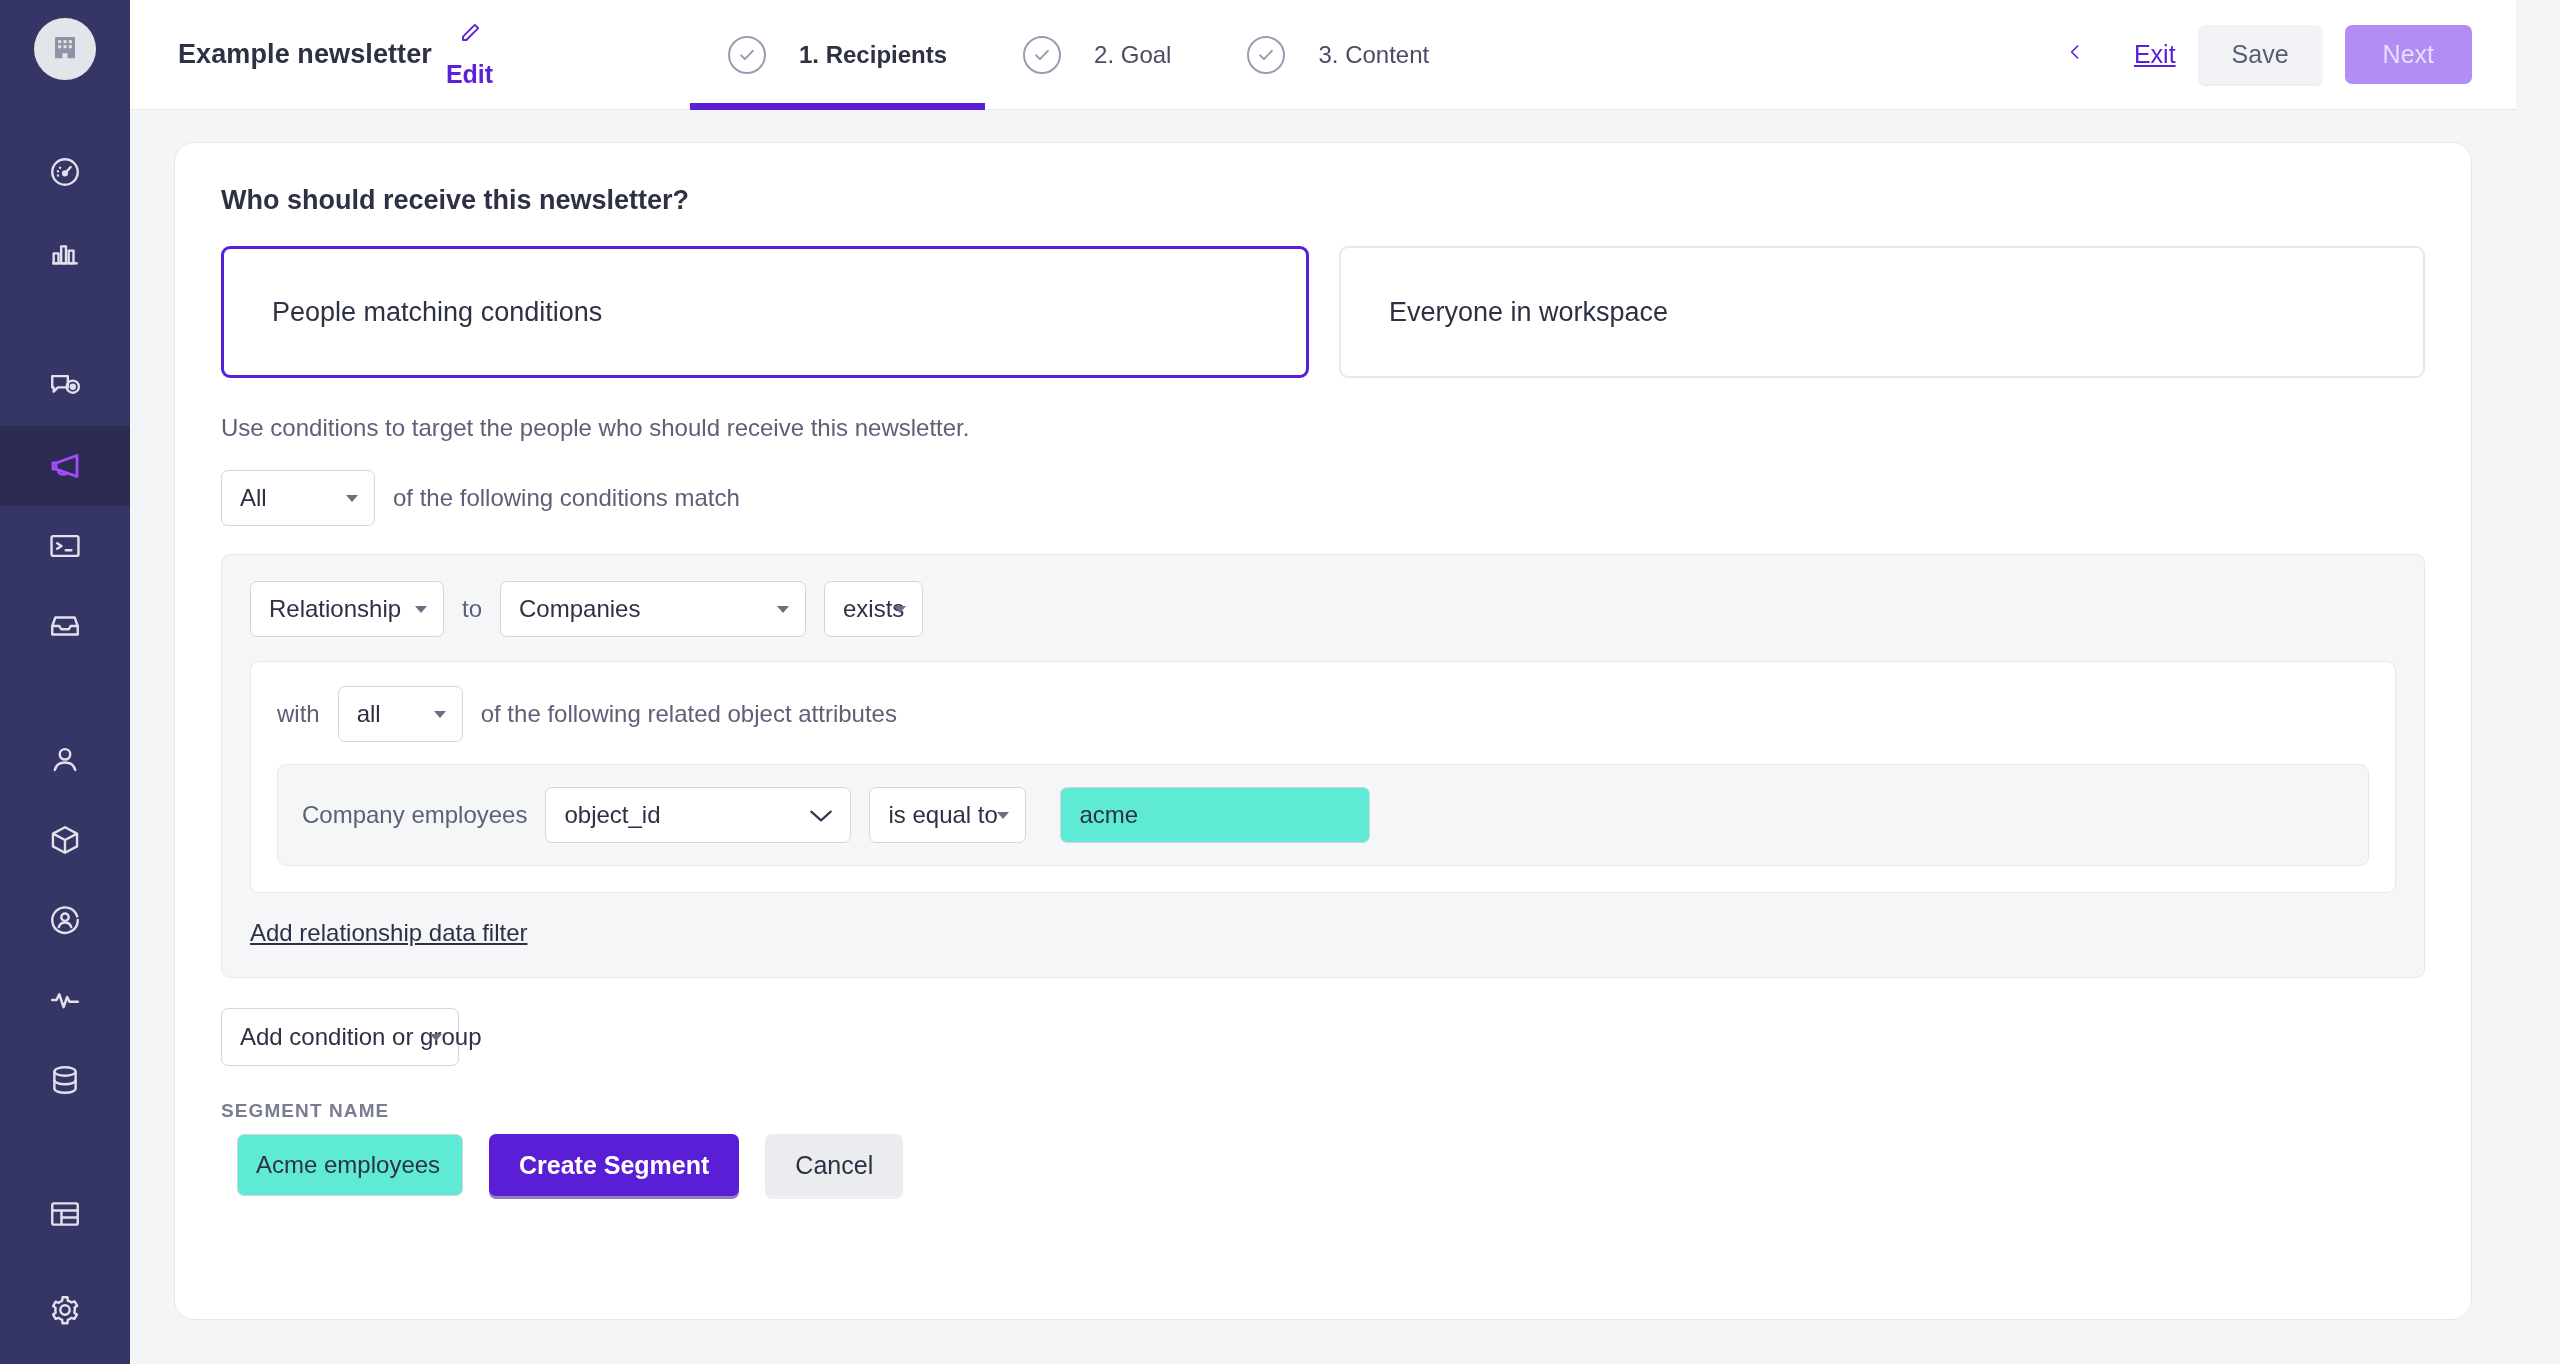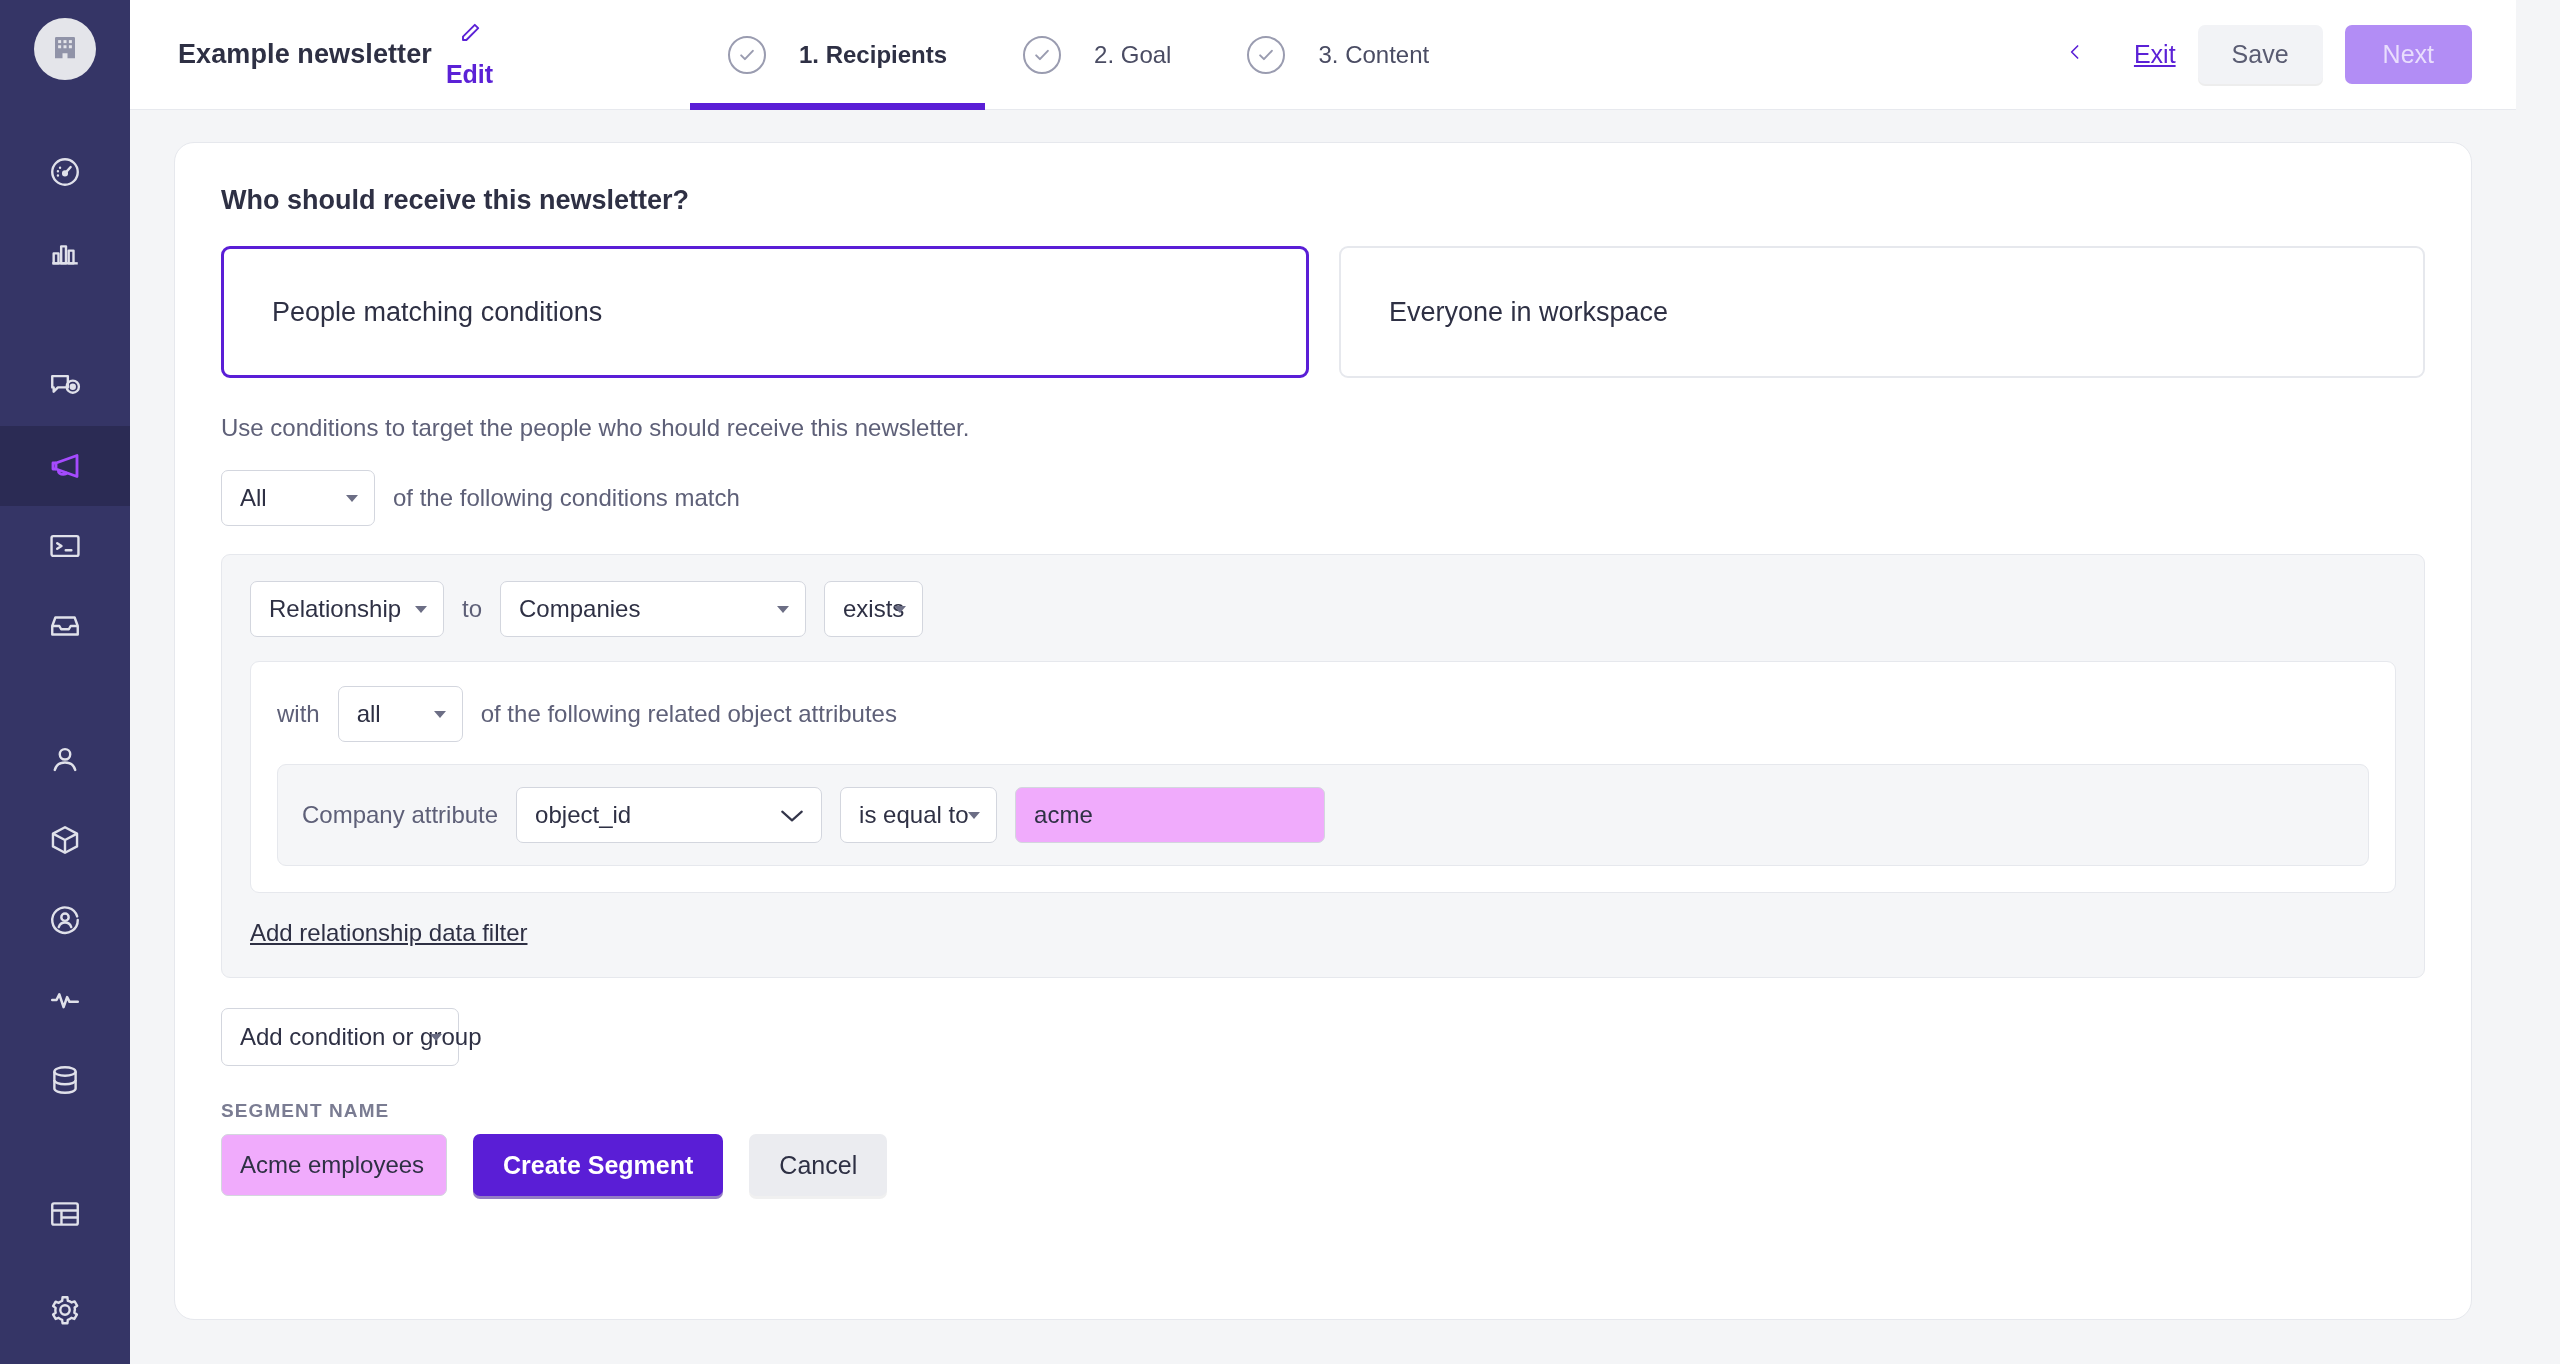--- a/index.html
+++ b/index.html
@@ -167,24 +167,24 @@
     margin-top: 24px;
   }
   .attr-row {
     background: #F5F6F8; border: 1px solid #E6E8ED;
     border-radius: 9px; padding: 22px 24px;
     margin-top: 22px;
     display: flex; align-items: center; gap: 18px;
   }
   .attr-label { font-size: 24px; color: #5E6078; white-space: nowrap; }
   .text-input {
-    background: #f0abfc; border: 1px solid #D3D6DE;
+    background: #5eead4; border: 1px solid #D3D6DE;
     border-radius: 7px; height: 56px;
     padding: 0 18px; font-size: 24px; color: #2E3044;
-    font-family: inherit; outline: none;
+    font-family: inherit; outline: none; margin-left: 16px;
   }
   .link-underline {
     display: inline-block; margin-top: 26px;
     font-size: 24px; color: #2E3044;
     text-decoration: underline; cursor: pointer;
   }
 
   
   .seg-label {
     font-size: 19px; letter-spacing: 1.1px;
@@ -453,21 +453,21 @@
             <div class="inline-row">
               <span class="muted">with</span>
               <span class="sel" style="width:125px">
                 <span>all</span>
                 <span class="caret"></span>
               </span>
               <span class="muted">of the following related object attributes</span>
             </div>
 
             <div class="attr-row">
-              <span class="attr-label">Company attribute</span>
+              <span class="attr-label">Company employees</span>
               <span class="sel chev" style="width:306px">
                 <span>object_id</span>
                 <span class="caret">
                   <svg width="26" height="16" viewBox="0 0 24 14" fill="none" stroke="#33354A" stroke-width="2" stroke-linecap="round" stroke-linejoin="round">
                       <path d="M3 3l9 8 9-8"></path>
                     </svg>
                 </span>
               </span>
               <span class="sel" style="width:157px">
                 <span>is equal to</span>

